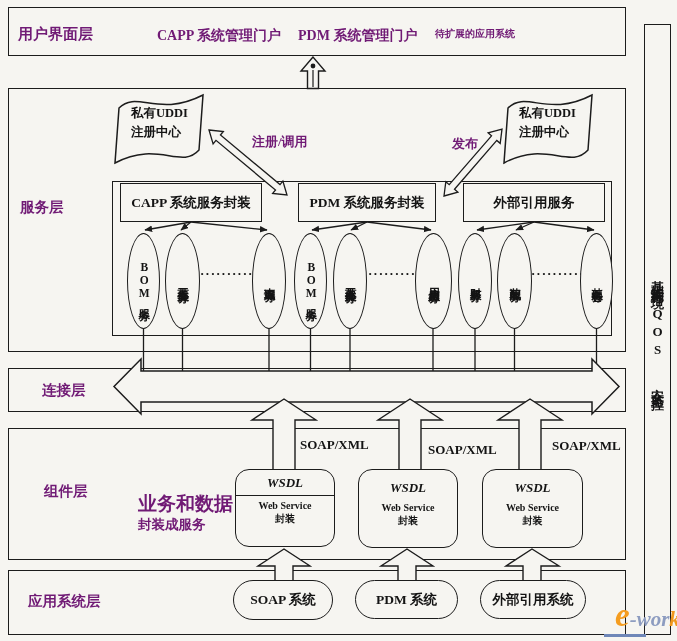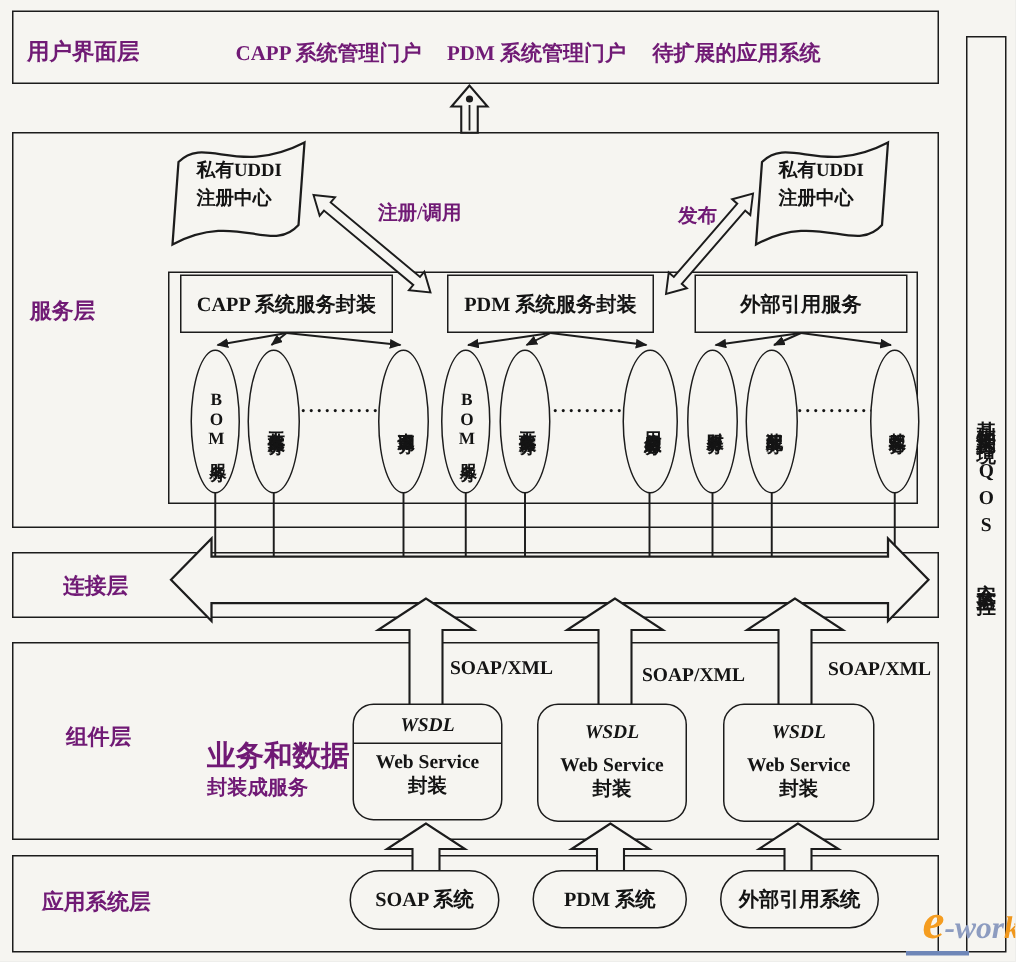--- a/index.html
+++ b/index.html
@@ -17,21 +17,21 @@
         display:flex;align-items:center;justify-content:center;
         font-size:13.5px;font-weight:600;white-space:nowrap;}
   .ell{position:absolute;border:1.5px solid #1c1c1c;border-radius:50%;background:#f6f5f1;
        display:flex;align-items:center;justify-content:center;overflow:hidden;}
   .vtext{writing-mode:vertical-rl;text-orientation:upright;letter-spacing:1px;
          font-size:11.5px;font-weight:600;line-height:1;white-space:nowrap;}
   .dots{position:absolute;font-size:13px;font-weight:700;letter-spacing:1px;text-align:center;}
   .wbox{position:absolute;border:1.5px solid #1c1c1c;border-radius:14px;background:#f6f5f1;
         display:flex;flex-direction:column;align-items:center;}
   .wtitle{font-size:13px;font-weight:700;padding-top:5px;width:100%;text-align:center;font-style:italic;}
-  .wline{font-size:13px;font-weight:600;line-height:1.25;text-align:center;}
+  .wline{font-size:10px;font-weight:600;line-height:1.25;text-align:center;}
   .divider{width:100%;border-top:1.4px solid #1c1c1c;margin-top:4px;}
   .stad{position:absolute;border:1.6px solid #1c1c1c;border-radius:22px;background:#f6f5f1;
         display:flex;align-items:center;justify-content:center;
         font-size:13.5px;font-weight:600;white-space:nowrap;}
   .soap{position:absolute;font-size:13px;font-weight:700;white-space:nowrap;}
   .flagtxt{position:absolute;font-size:12.5px;font-weight:600;line-height:19px;white-space:nowrap;}
   .esbrow{position:absolute;display:flex;gap:17px;font-size:13px;font-weight:600;white-space:nowrap;}
   #infra-bar{position:absolute;border:1.6px solid #1c1c1c;display:flex;align-items:center;justify-content:center;}
   #infra-bar .vtext{font-size:13px;letter-spacing:3px;}
   .wm{position:absolute;font-style:italic;font-weight:700;white-space:nowrap;}
@@ -108,21 +108,21 @@
     <g fill="#f6f5f1" stroke="#1c1c1c" stroke-width="1.4">
       <polygon points="284,549 258,566 275,566 275,581 293,581 293,566 310,566"></polygon>
       <polygon points="407,549 381,566 398,566 398,581 416,581 416,566 433,566"></polygon>
       <polygon points="532,549 506,566 523,566 523,581 541,581 541,566 559,566"></polygon>
     </g>
   </svg>
 
   <div class="txt lab" style="left:18px;top:25px;font-size:15px;">用户界面层</div>
   <div class="txt" style="left:157px;top:27px;font-size:14px;font-weight:600;">CAPP 系统管理门户</div>
   <div class="txt" style="left:298px;top:27px;font-size:14px;font-weight:600;">PDM 系统管理门户</div>
-  <div class="txt" style="left:435px;top:27px;font-size:14px;font-weight:600;">待扩展的应用系统</div>
+  <div class="txt" style="left:435px;top:27px;font-size:10px;font-weight:600;">待扩展的应用系统</div>
 
   <div class="txt lab" style="left:20px;top:198px;">服务层</div>
 
   <div class="flagtxt" style="left:131px;top:104px;">
     <div>私有UDDI</div>
     <div>注册中心</div>
   </div>
   <div class="flagtxt" style="left:519px;top:104px;">
     <div>私有UDDI</div>
     <div>注册中心</div>

